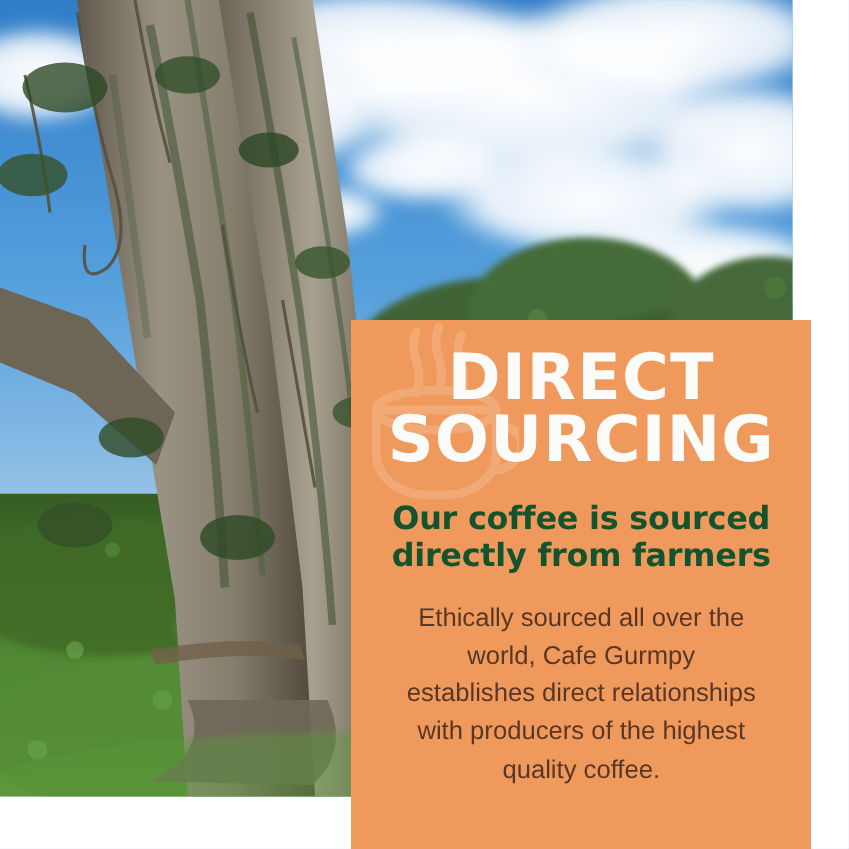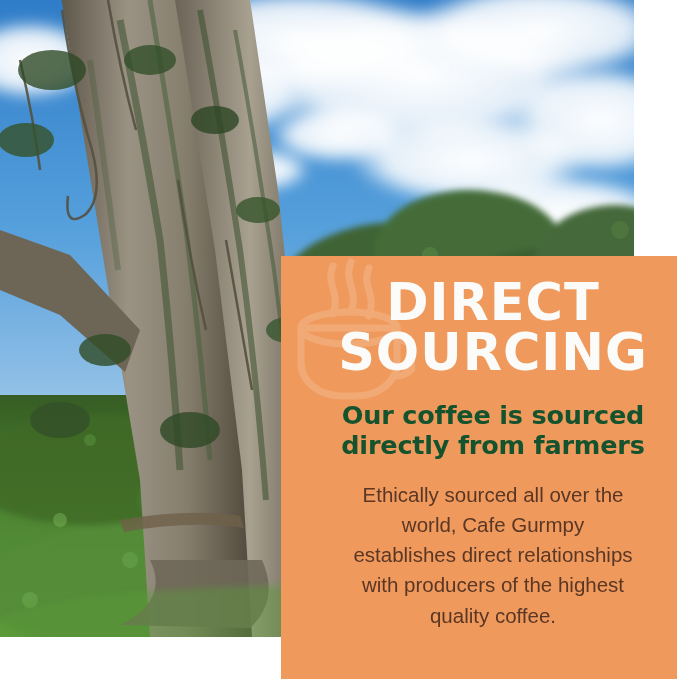--- a/index.html
+++ b/index.html
@@ -29,21 +29,20 @@
 
   
   .panel {
     position: absolute;
     left: 281px;
     top: 256px;
     width: 368px;
     height: 423px;
     background: #ef9a5c;
     overflow: hidden;
-    padding-left: 28px;
   }
 
   
   .watermark {
     position: absolute;
     left: 4px;
     top: 2px;
     width: 130px;
     height: 150px;
     opacity: 0.16;

